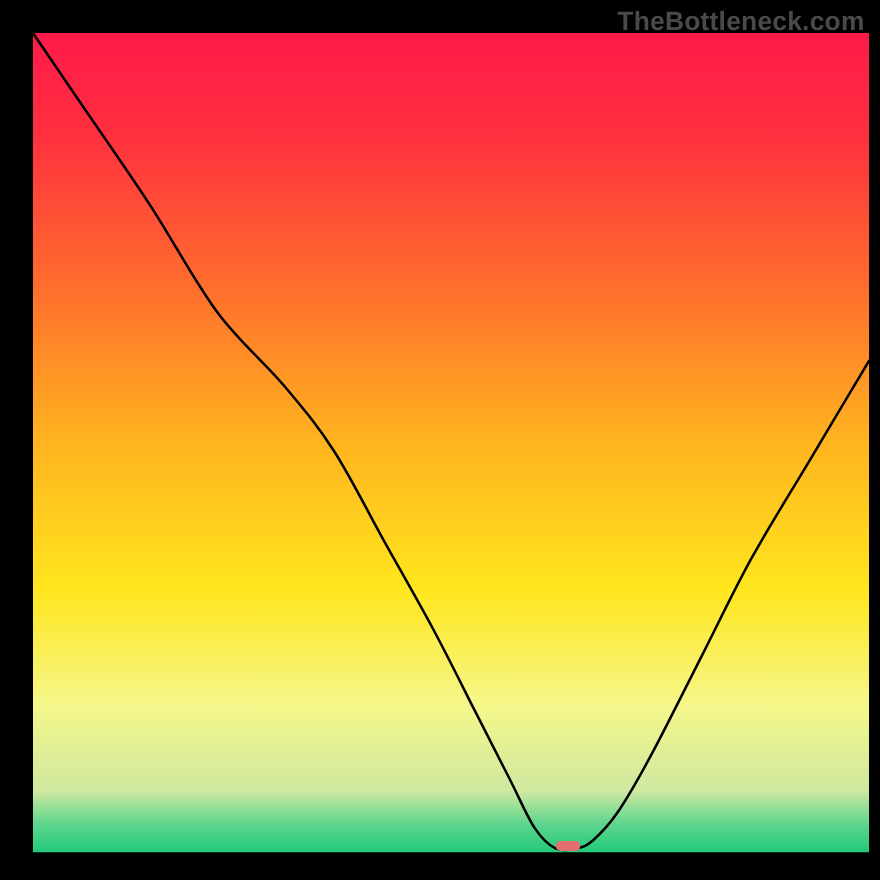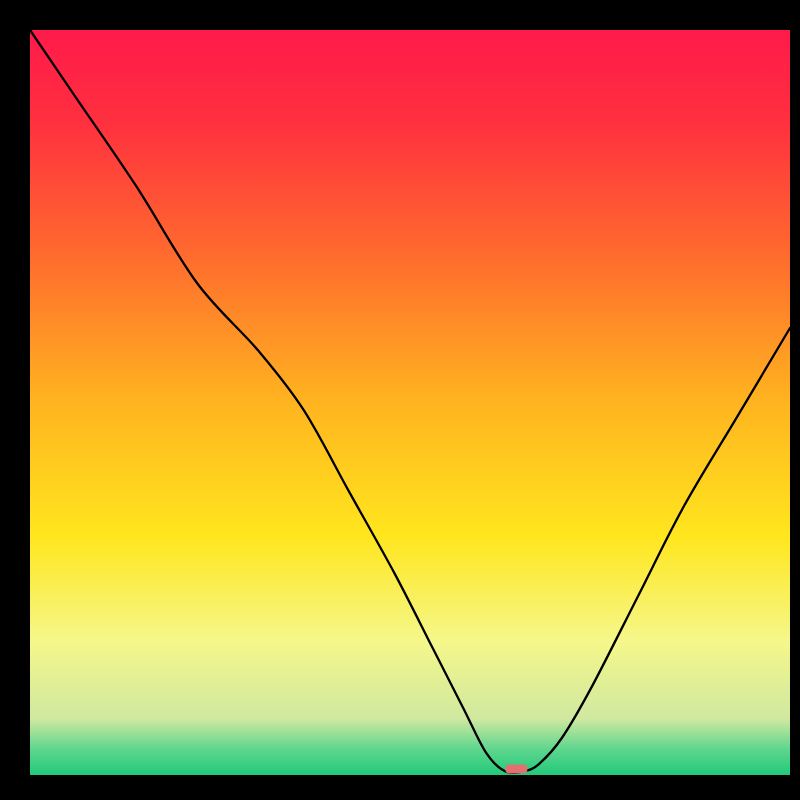--- a/index.html
+++ b/index.html
@@ -42,20 +42,21 @@
   }
   .marker {
     fill: #e37070;
     stroke: none;
   }
 </style>
 </head>
 <body>
 
 <div class="chart-container">
+  <div class="watermark">TheBottleneck.com</div>
   <svg class="chart" viewBox="0 0 800 800">
     <defs>
       <linearGradient id="bg-grad" x1="0" y1="0" x2="0" y2="1">
           <stop offset="0%" stop-color="#ff1a4a"></stop>
           <stop offset="12%" stop-color="#ff2f3f"></stop>
           <stop offset="30%" stop-color="#ff6a2e"></stop>
           <stop offset="50%" stop-color="#ffb41f"></stop>
           <stop offset="68%" stop-color="#ffe61e"></stop>
           <stop offset="82%" stop-color="#f5f78a"></stop>
           <stop offset="92.5%" stop-color="#cfe8a0"></stop>

